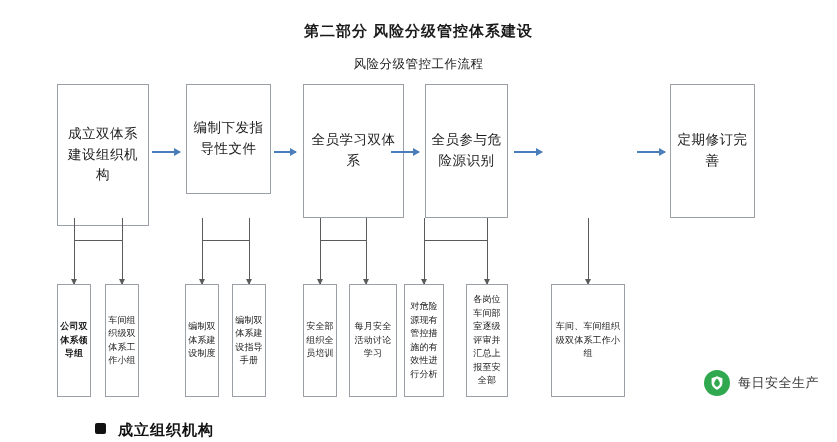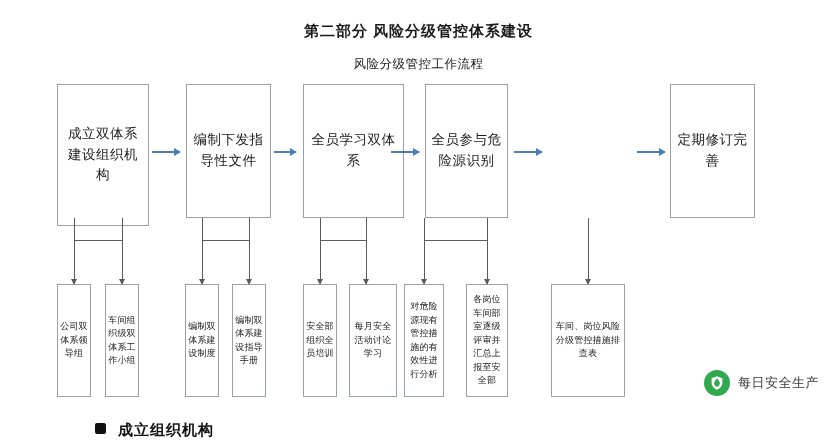--- a/index.html
+++ b/index.html
@@ -129,21 +129,21 @@
 <body>
 
 <div class="page">
 
   <div class="title">第二部分   风险分级管控体系建设</div>
   <div class="subtitle">风险分级管控工作流程</div>
 
   <div class="box top-box" style="left:57px;top:84px;width:92px;height:142px;">
     <span>成立双体系建设组织机构</span>
   </div>
-  <div class="box top-box" style="left:186px;top:84px;width:85px;height:134px;align-items:center;">
+  <div class="box top-box" style="left:186px;top:84px;width:85px;height:110px;align-items:center;">
     <span>编制下发指导性文件</span>
   </div>
   <div class="box top-box" style="left:303px;top:84px;width:101px;height:134px;">
     <span>全员学习双体系</span>
   </div>
   <div class="box top-box" style="left:425px;top:84px;width:83px;height:134px;">
     <span>全员参与危险源识别</span>
   </div>
   <div class="box top-box" style="left:670px;top:84px;width:85px;height:134px;">
     <span>定期修订完善</span>
@@ -166,21 +166,21 @@
   <div class="vline" style="left:320px;top:218px;height:66px;"></div>
   <div class="vline" style="left:366px;top:218px;height:66px;"></div>
   <div class="hline" style="left:320px;top:240px;width:46px;"></div>
 
   <div class="vline" style="left:424px;top:218px;height:66px;"></div>
   <div class="vline" style="left:487px;top:218px;height:66px;"></div>
   <div class="hline" style="left:424px;top:240px;width:63px;"></div>
 
   <div class="vline" style="left:588px;top:218px;height:66px;"></div>
 
-  <div class="box sub-box" style="left:57px;top:284px;width:34px;height:113px;">
+  <div class="box sub-box" style="left:57px;top:284px;width:34px;height:113px;font-weight:bold;">
     <span>公司双体系领导组</span>
   </div>
   <div class="box sub-box" style="left:105px;top:284px;width:34px;height:113px;">
     <span>车间组织级双体系工作小组</span>
   </div>
 
   <div class="box sub-box" style="left:185px;top:284px;width:34px;height:113px;">
     <span>编制双体系建设制度</span>
   </div>
   <div class="box sub-box" style="left:232px;top:284px;width:34px;height:113px;">
@@ -195,21 +195,21 @@
   </div>
 
   <div class="box sub-box" style="left:404px;top:284px;width:40px;height:113px;">
     <span>对危险源现有管控措施的有效性进行分析</span>
   </div>
   <div class="box sub-box" style="left:466px;top:284px;width:42px;height:113px;">
     <span>各岗位车间部室逐级评审并汇总上报至安全部</span>
   </div>
 
   <div class="box sub-box" style="left:551px;top:284px;width:74px;height:113px;">
-    <span>车间、岗位风险分级管控措施排查表</span>
+    <span>车间、车间组织级双体系工作小组</span>
   </div>
 
   <div class="watermark">
     <span class="wm-logo">
       <svg width="16" height="16" viewBox="0 0 16 16" aria-hidden="true">
         <path d="M8 1.2 L13.4 3.2 V7.6 C13.4 11 11 13.6 8 14.8 C5 13.6 2.6 11 2.6 7.6 V3.2 Z" fill="#ffffff"></path>
         <path d="M8 3.4 C9.8 5 10.8 6.6 10.8 8.3 C10.8 10 9.6 11.3 8 11.9 C6.4 11.3 5.2 10 5.2 8.3 C5.2 6.6 6.2 5 8 3.4 Z" fill="#2fa84f"></path>
       </svg>
     </span>
     <span class="wm-text">每日安全生产</span>

